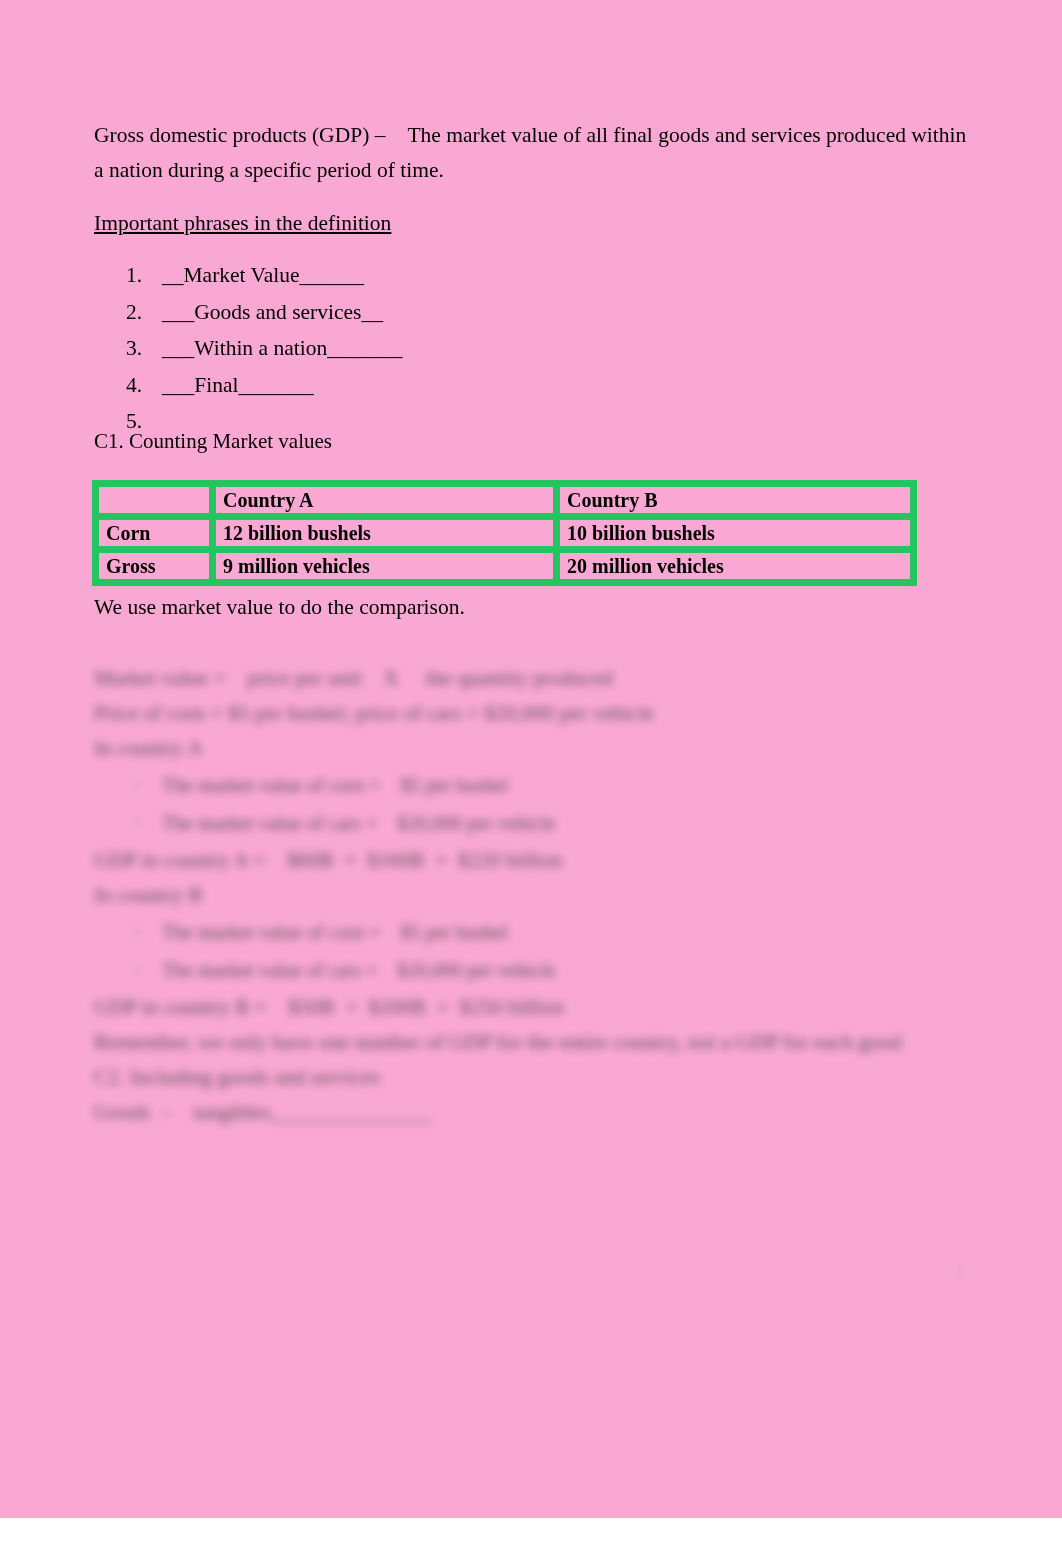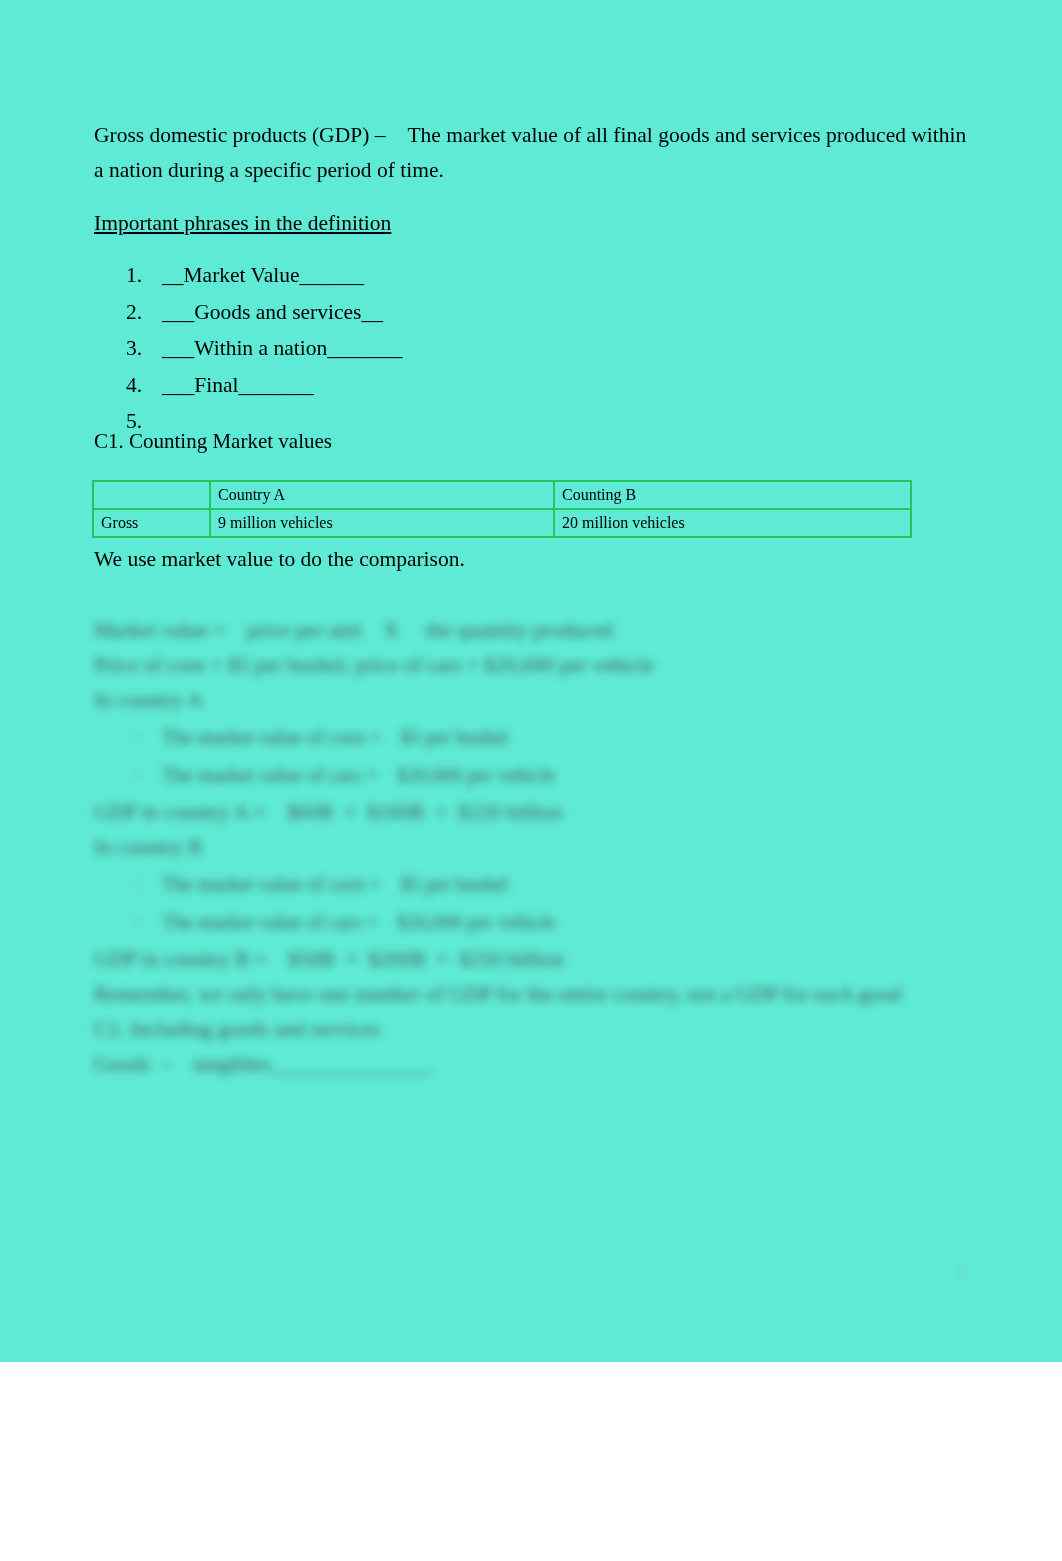--- a/index.html
+++ b/index.html
@@ -12,22 +12,22 @@
     height: 1561px;
     position: relative;
     font-family: "Liberation Serif", "DejaVu Serif", serif;
     color: #000000;
     overflow: hidden;
   }
   .page {
     position: absolute;
     left: 0; top: 0;
     width: 1062px;
-    height: 1362px;
-    background: #5eead4;
+    height: 1518px;
+    background: #f9a8d4;
   }
   .content {
     position: absolute;
     left: 94px;
     top: 118px;
     width: 874px;
   }
 
   
   .para {
@@ -74,27 +74,28 @@
 
   
   table.mv {
     border-collapse: collapse;
     width: 818px;
     margin-top: 19px;
     margin-left: -2px;
     table-layout: fixed;
   }
   table.mv td {
-    border: 2px solid #22c55e;
-    font-size: 16px;
+    border: 7px solid #22c55e;
+    font-size: 20px;
     line-height: 26px;
     padding: 0 0 0 7px;
     vertical-align: top;
     height: 26px;
     white-space: nowrap;
+    font-weight: bold;
   }
   table.mv col.c1 { width: 117px; }
   table.mv col.c2 { width: 344px; }
   table.mv col.c3 { width: 357px; }
   .after-table {
     font-size: 21.5px;
     line-height: 27px;
     margin-top: 8px;
   }
 
@@ -175,21 +176,26 @@
     <table class="mv">
       <colgroup>
           <col class="c1">
           <col class="c2">
           <col class="c3">
         </colgroup>
       <tbody>
         <tr>
           <td></td>
           <td>Country A</td>
-          <td>Counting B</td>
+          <td>Country B</td>
+        </tr>
+        <tr>
+          <td>Corn</td>
+          <td>12 billion bushels</td>
+          <td>10 billion bushels</td>
         </tr>
         <tr>
           <td>Gross</td>
           <td>9 million vehicles</td>
           <td>20 million vehicles</td>
         </tr>
       </tbody>
     </table>
 
     <p class="after-table">We use market value to do the comparison.</p>

